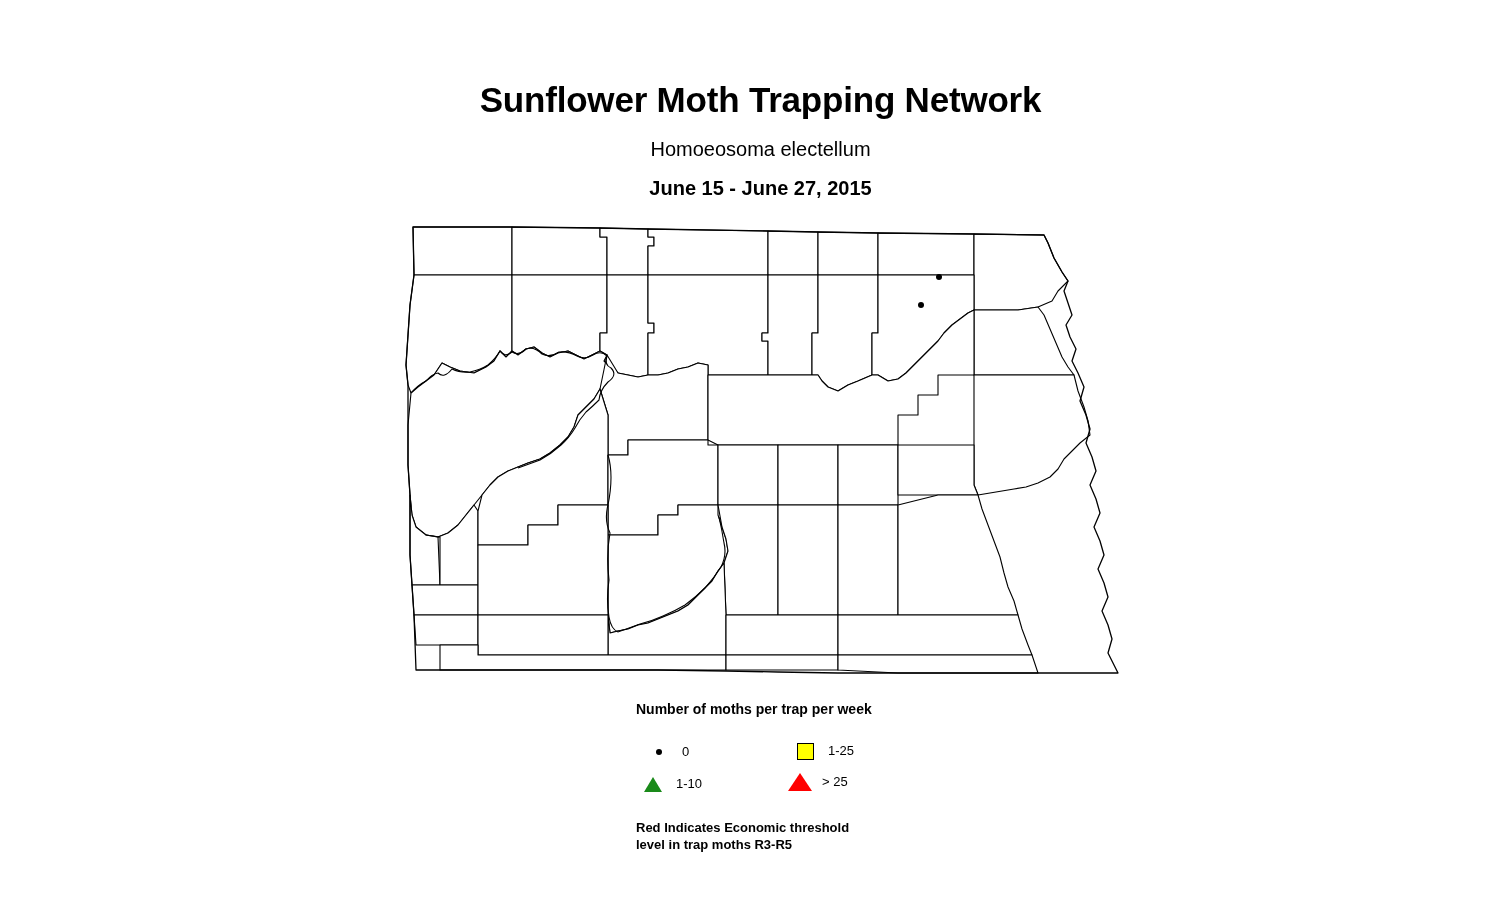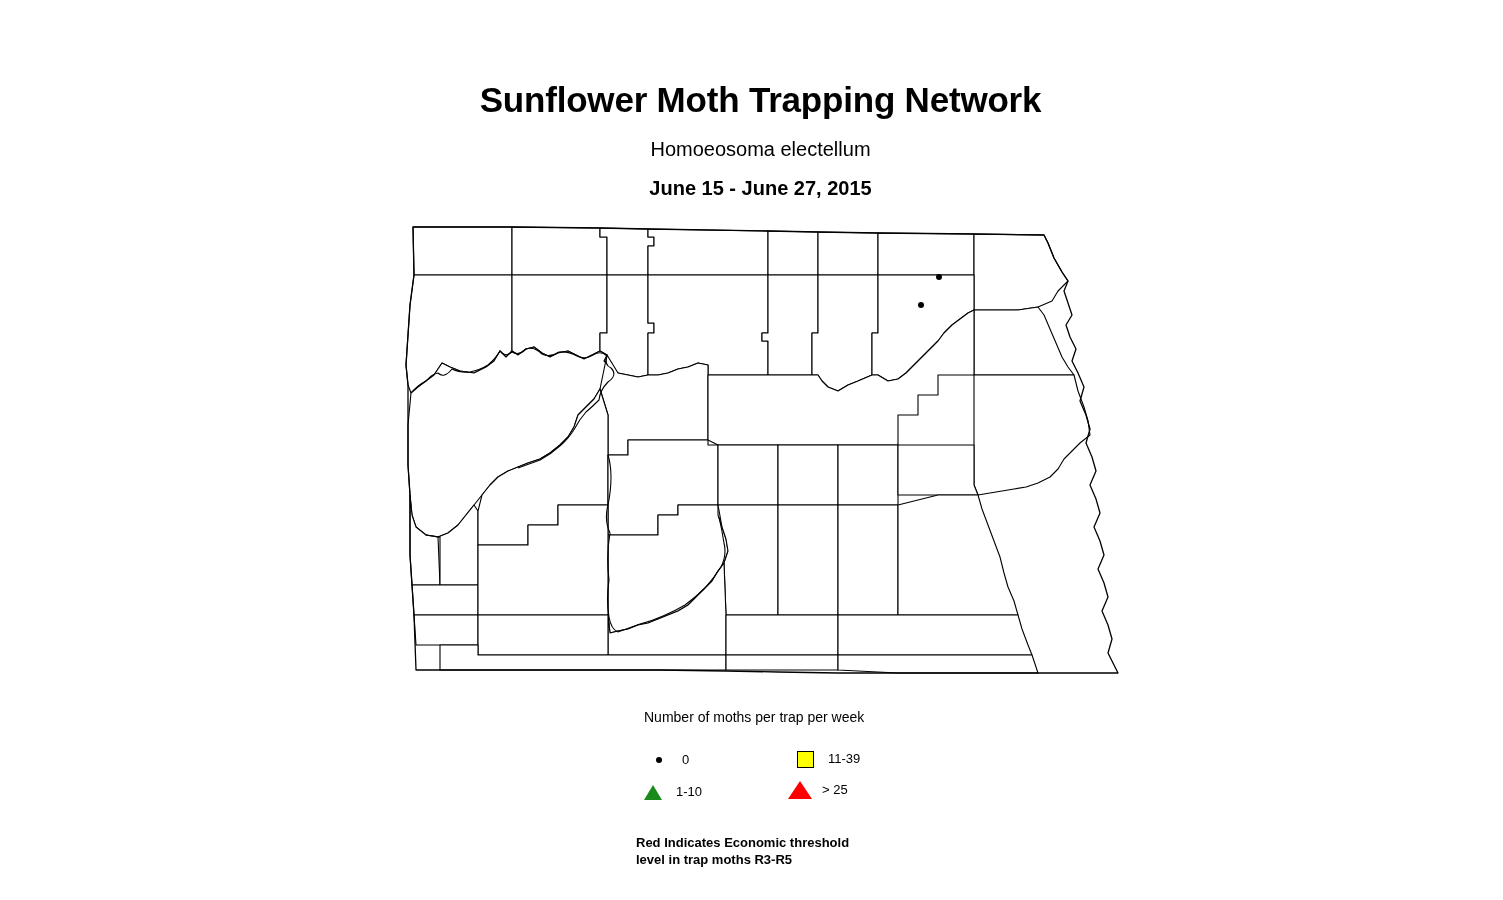--- a/index.html
+++ b/index.html
@@ -99,24 +99,24 @@
 
   
   #legend {
     position: absolute;
     left: 636px;
     top: 700px;
     width: 330px;
   }
   .legend-title {
     font-family: "Liberation Sans", sans-serif;
-    font-weight: normal;
+    font-weight: bold;
     font-size: 14px;
     line-height: 18px;
-    margin: 8px;
+    margin: 0;
     white-space: nowrap;
   }
   .legend-grid {
     position: relative;
     margin-top: 24px;
     height: 70px;
   }
   .legend-item {
     position: absolute;
     display: flex;
@@ -173,21 +173,21 @@
     border-right: 12px solid transparent;
     border-bottom: 18px solid #ff0000;
   }
 
   .lg-pos-0 { left: 12px;  top: 0px;  }
   .lg-pos-1 { left: 6px;   top: 32px; justify-content: space-between; }
   .lg-pos-2 { left: 158px; top: -1px; }
   .lg-pos-3 { left: 152px; top: 30px; }
 
   .legend-note {
-    margin-top: 14px;
+    margin-top: 7px;
     font-family: "Liberation Sans", sans-serif;
     font-weight: bold;
     font-size: 13px;
     line-height: 17px;
     white-space: nowrap;
   }
 </style>
 </head>
 <body>
 
@@ -323,21 +323,21 @@
         <span class="swatch">
             <span class="sw-tri-green"></span>
           </span>
         <span class="lbl">1-10</span>
       </div>
 
       <div class="legend-item lg-pos-2">
         <span class="swatch">
             <span class="sw-square-yellow"></span>
           </span>
-        <span class="lbl">11-39</span>
+        <span class="lbl">1-25</span>
       </div>
 
       <div class="legend-item lg-pos-3">
         <span class="swatch">
             <span class="sw-tri-red"></span>
           </span>
         <span class="lbl">&gt; 25</span>
       </div>
 
     </div>

